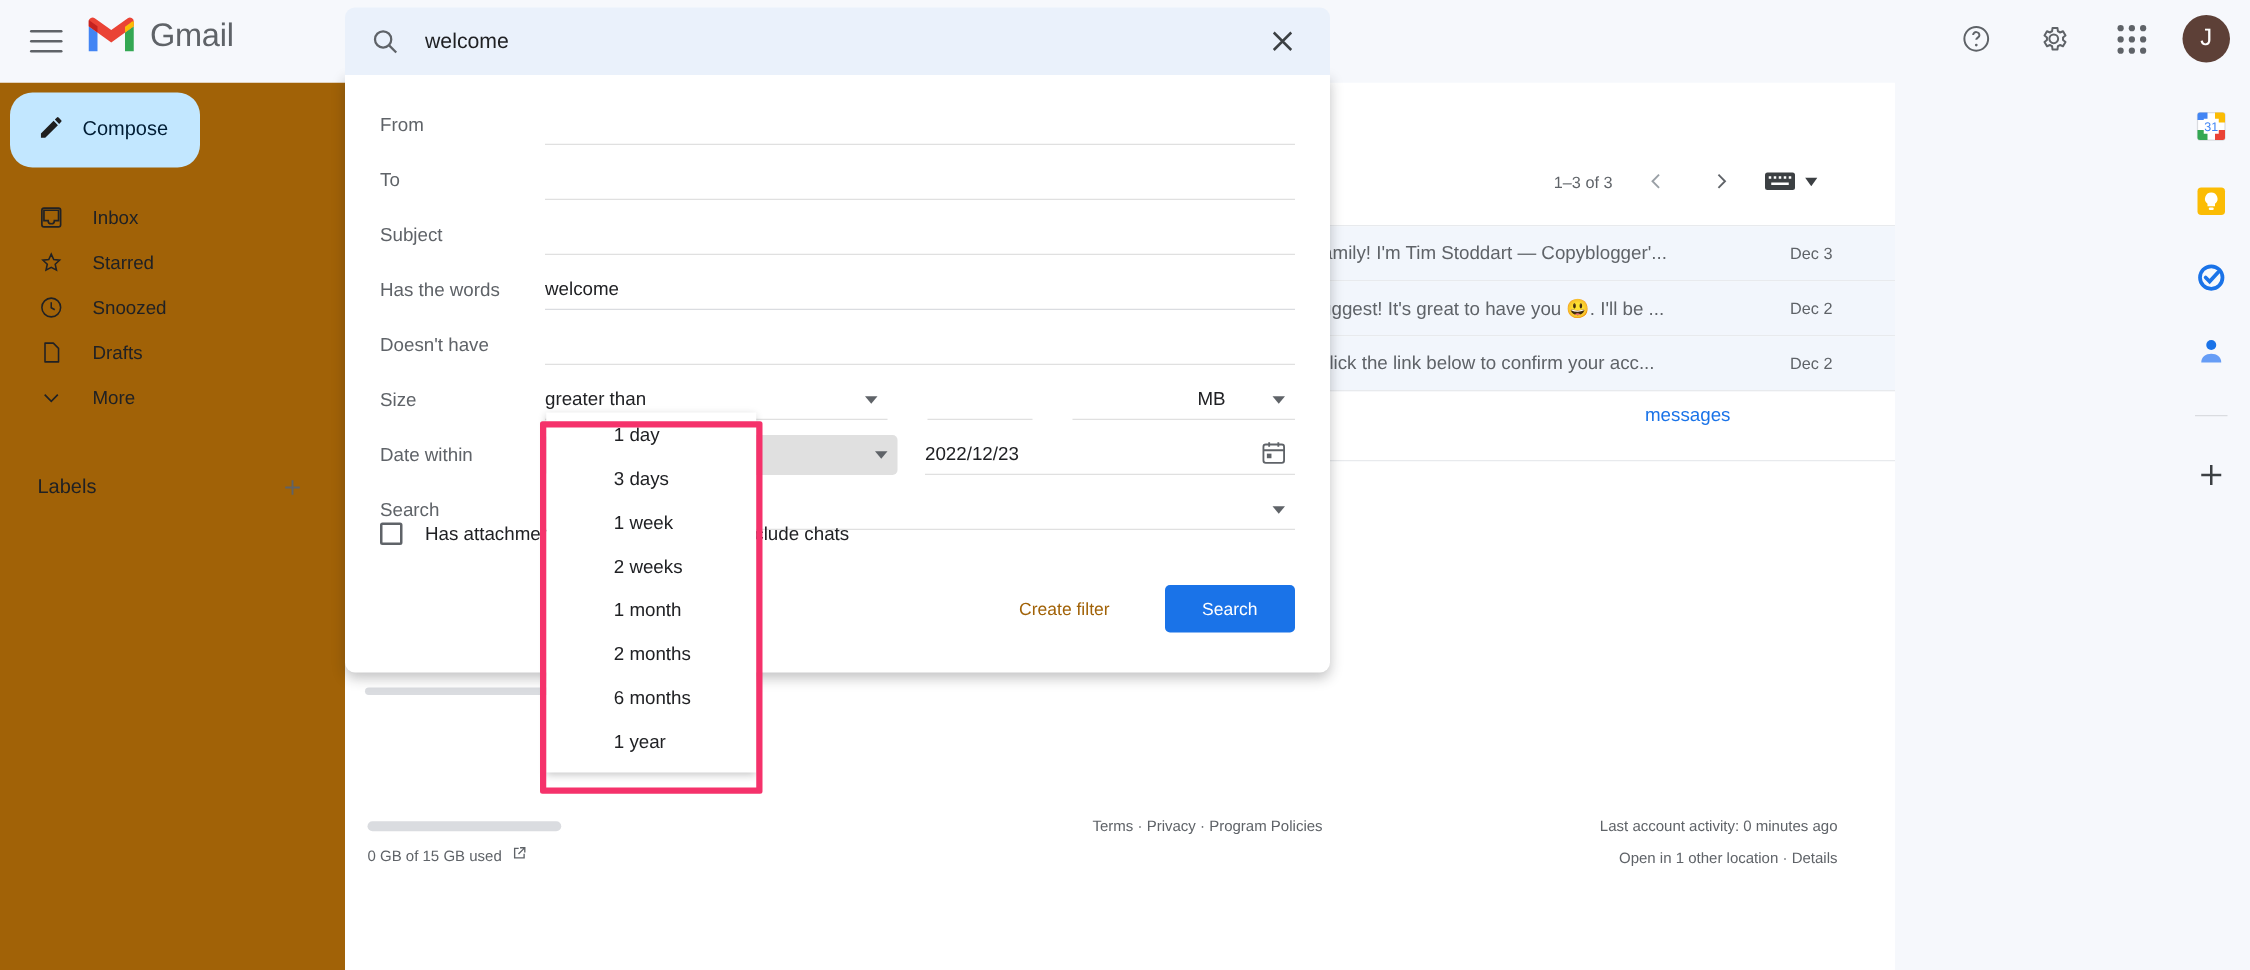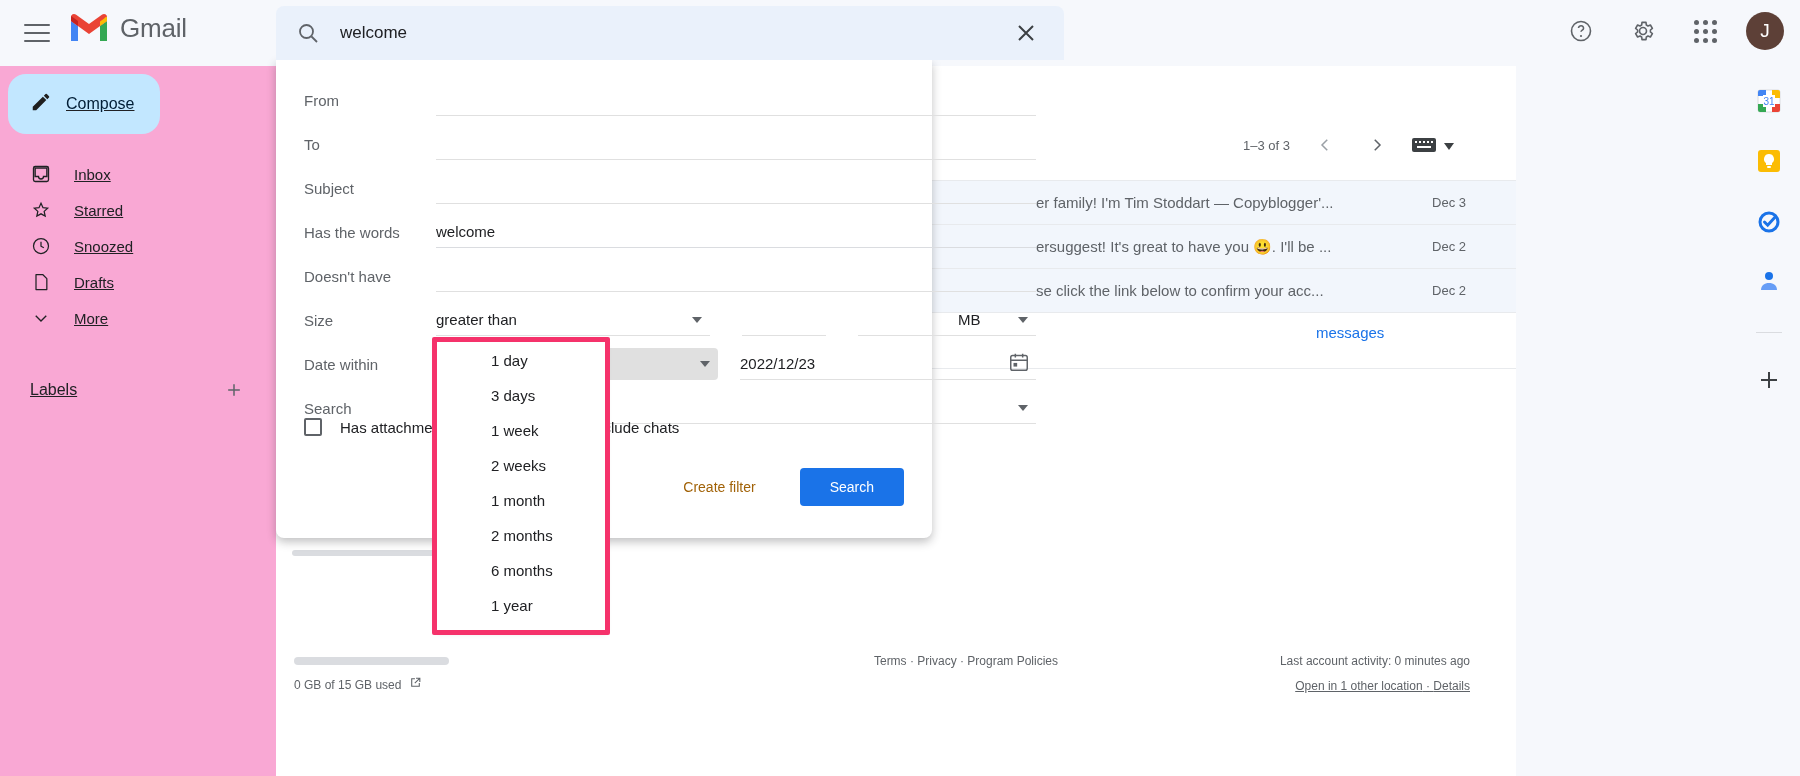--- a/index.html
+++ b/index.html
@@ -29,21 +29,21 @@
 
   
   .searchbar { position: absolute; left: 276px; top: 6px; width: 788px; height: 54px;
                background: #eaf1fb; border-radius: 8px 8px 0 0; display: flex; align-items: center; z-index: 40; }
   .search-ico { margin-left: 18px; width: 28px; height: 28px; display:flex; align-items:center; justify-content:center; cursor: pointer; }
   .search-input { flex: 1; border: none; outline: none; background: transparent;
                   font-size: 17px; color: #202124; margin-left: 18px; font-family: "Liberation Sans", sans-serif; }
   .search-close { width: 40px; height: 40px; margin-right: 18px; display: flex; align-items: center; justify-content: center; cursor: pointer; }
 
   
-  .sidebar { position: absolute; left: 0; top: 66px; width: 276px; height: 710px; background: #f9a8d4; text-decoration: underline; }
+  .sidebar { position: absolute; left: 0; top: 66px; width: 276px; height: 710px; background: #a16207; }
   .compose { margin: 8px 0 0 8px; width: 152px; height: 60px; background: #c2e7ff; border-radius: 18px;
              display: flex; align-items: center; gap: 14px; padding-left: 22px; cursor: pointer; }
   .compose-label { font-size: 16px; color: #001d35; }
   .nav-list { margin-top: 22px; }
   .nav-item { height: 36px; display: flex; align-items: center; gap: 22px; padding-left: 30px;
               border-radius: 0 18px 18px 0; margin-right: 14px; cursor: pointer; }
   .nav-label { font-size: 15px; color: #202124; }
   .nav-icon { width: 22px; height: 22px; display: flex; align-items: center; justify-content: center; flex: 0 0 22px; }
   .labels-row { margin-top: 36px; height: 36px; display: flex; align-items: center;
                 padding-left: 30px; padding-right: 30px; justify-content: space-between; }
@@ -64,31 +64,31 @@
   .msgs-link { position: absolute; left: 1040px; font-size: 15px; color: #1a73e8; cursor: pointer; }
   .hr-line { position: absolute; left: 0; width: 1240px; height: 1px; background: #e8eaed; }
 
   
   .footer { position: absolute; left: 276px; top: 600px; width: 1240px; height: 176px; background: #fff; font-size: 12px; color: #5f6368; }
   .storage-bar { position: absolute; left: 18px; top: 57px; width: 155px; height: 8px; background: #dadce0; border-radius: 4px; }
   .storage-text { position: absolute; left: 18px; top: 76px; display:flex; align-items:flex-end; gap:8px; }
   .terms { position: absolute; left: 480px; top: 54px; width: 420px; text-align: center; }
   .terms span { cursor: pointer; }
   .acct1 { position: absolute; right: 46px; top: 54px; text-align: right; }
-  .acct2 { position: absolute; right: 46px; top: 79px; text-align: right; text-decoration: underline; }
+  .acct2 { position: absolute; right: 46px; top: 79px; text-align: right; }
   .acct2 .lnk, .terms .lnk { cursor: pointer; margin-top: 25px; }
 
   
   .rail { position: absolute; right: 0; top: 66px; width: 62px; height: 710px; background: #f6f8fc;
           display: flex; flex-direction: column; align-items: center; padding-top: 22px; gap: 34px; }
   .rail-btn { width: 26px; height: 26px; cursor: pointer; display: flex; align-items: center; justify-content: center; }
   .rail-div { width: 26px; height: 1px; background: #dadce0; margin-top: 4px; }
 
   
-  .panel { position: absolute; left: 276px; top: 60px; width: 656px; height: 478px; background: #fff;
+  .panel { position: absolute; left: 276px; top: 60px; width: 788px; height: 478px; background: #fff;
            border-radius: 0 0 8px 8px; box-shadow: 0 4px 10px rgba(32,33,36,.28); z-index: 38; }
   .frow { position: absolute; left: 28px; width: 732px; height: 44px; display: flex; align-items: center; }
   .flabel { width: 132px; font-size: 15px; color: #5f6368; flex: 0 0 132px; }
   .fline { flex: 1; height: 32px; border-bottom: 1px solid #e0e0e0; display: flex; align-items: center;
            font-size: 15px; color: #202124; }
   .fline.hasval { border-bottom-color: #dadce0; }
   .fval { outline: none; border: none; background: transparent; font-size: 15px;
           color: #202124; width: 100%; font-family: "Liberation Sans", sans-serif; }
   .sel { position: relative; display: flex; align-items: center; height: 32px; border-bottom: 1px solid #e0e0e0;
          font-size: 15px; color: #202124; cursor: pointer; }
@@ -98,21 +98,21 @@
   .chk { width: 18px; height: 18px; border: 2px solid #5f6368; border-radius: 2px; cursor: pointer; }
   .chk-lbl { font-size: 15px; color: #202124; cursor: pointer; }
   .btn-row { position: absolute; right: 28px; top: 408px; display: flex; align-items: center; gap: 30px; }
   .btn-text { font-size: 14px; color: #a16207; padding: 10px 14px; border-radius: 4px; cursor: pointer; }
   .btn-primary { background: #1a73e8; color: #fff; font-size: 14px; padding: 11px 30px;
                  border: none; border-radius: 4px; cursor: pointer; font-family: "Liberation Sans", sans-serif; }
 
   
   .dd-highlight { position: absolute; left: 432px; top: 337px; width: 178px; height: 298px;
                   border: 5px solid #f5326b; z-index: 60; pointer-events: none; border-radius: 2px; }
-  .dd-menu { position: absolute; left: 437px; top: 342px; width: 168px; height: 288px; background: #fff;
+  .dd-menu { position: absolute; left: 437px; top: 330px; width: 168px; height: 288px; background: #fff;
              box-shadow: 0 2px 6px rgba(32,33,36,.25); z-index: 59; padding-top: 1px; }
   .dd-item { height: 35px; display: flex; align-items: center; padding-left: 54px;
              font-size: 15px; color: #202124; cursor: pointer; }
 
   .scroll-ghost { position: absolute; left: 292px; top: 550px; width: 290px; height: 6px; background: #dadce0; border-radius: 3px; }
 </style>
 </head>
 <body>
 
 <div id="app">

